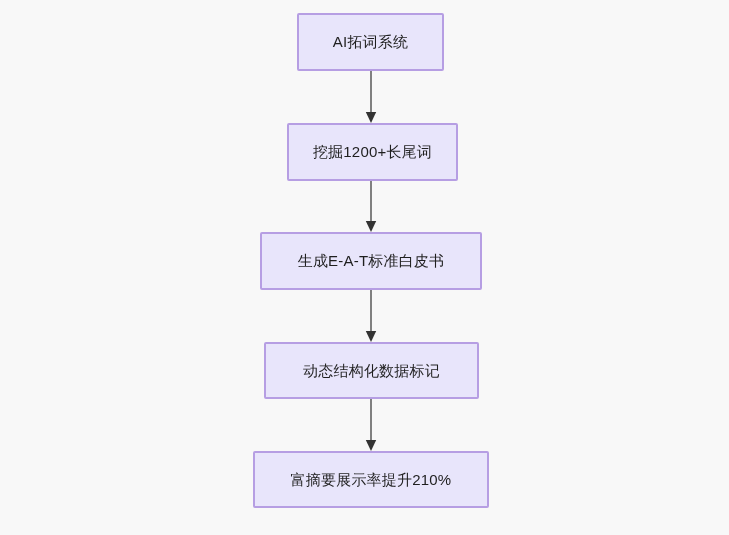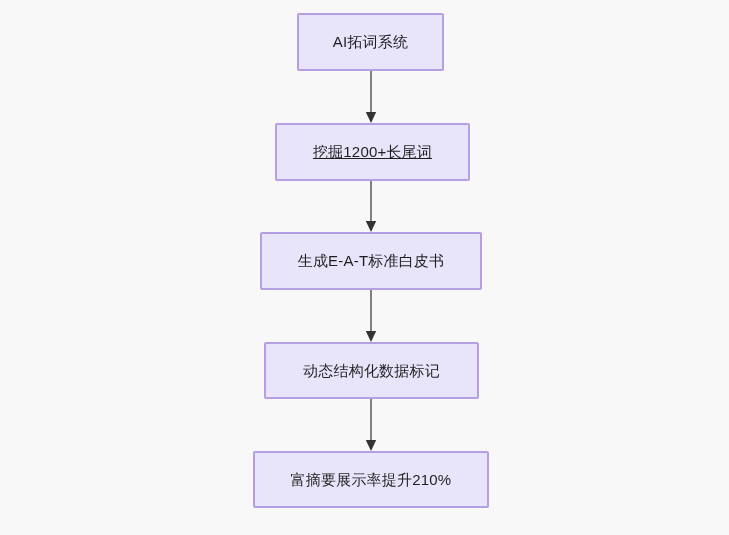--- a/index.html
+++ b/index.html
@@ -75,21 +75,21 @@
     <svg width="14" height="52" viewBox="0 0 14 52">
       <line x1="7" y1="0" x2="7" y2="43" stroke="#808080" stroke-width="2"></line>
       <polygon points="7,52 1.8,41 12.2,41" fill="#333333"></polygon>
     </svg>
   </div>
 
   <div class="node" style="left:297px; top:13px; width:147px; height:58px;">
     <span class="node-label">AI拓词系统</span>
   </div>
 
-  <div class="node" style="left:275px; top:123px; width:195px; height:58px;text-decoration:underline;">
+  <div class="node" style="left:287px; top:123px; width:171px; height:58px;">
     <span class="node-label">挖掘1200+长尾词</span>
   </div>
 
   <div class="node" style="left:260px; top:232px; width:222px; height:58px;">
     <span class="node-label">生成E-A-T标准白皮书</span>
   </div>
 
   <div class="node" style="left:264px; top:342px; width:215px; height:57px;">
     <span class="node-label">动态结构化数据标记</span>
   </div>

